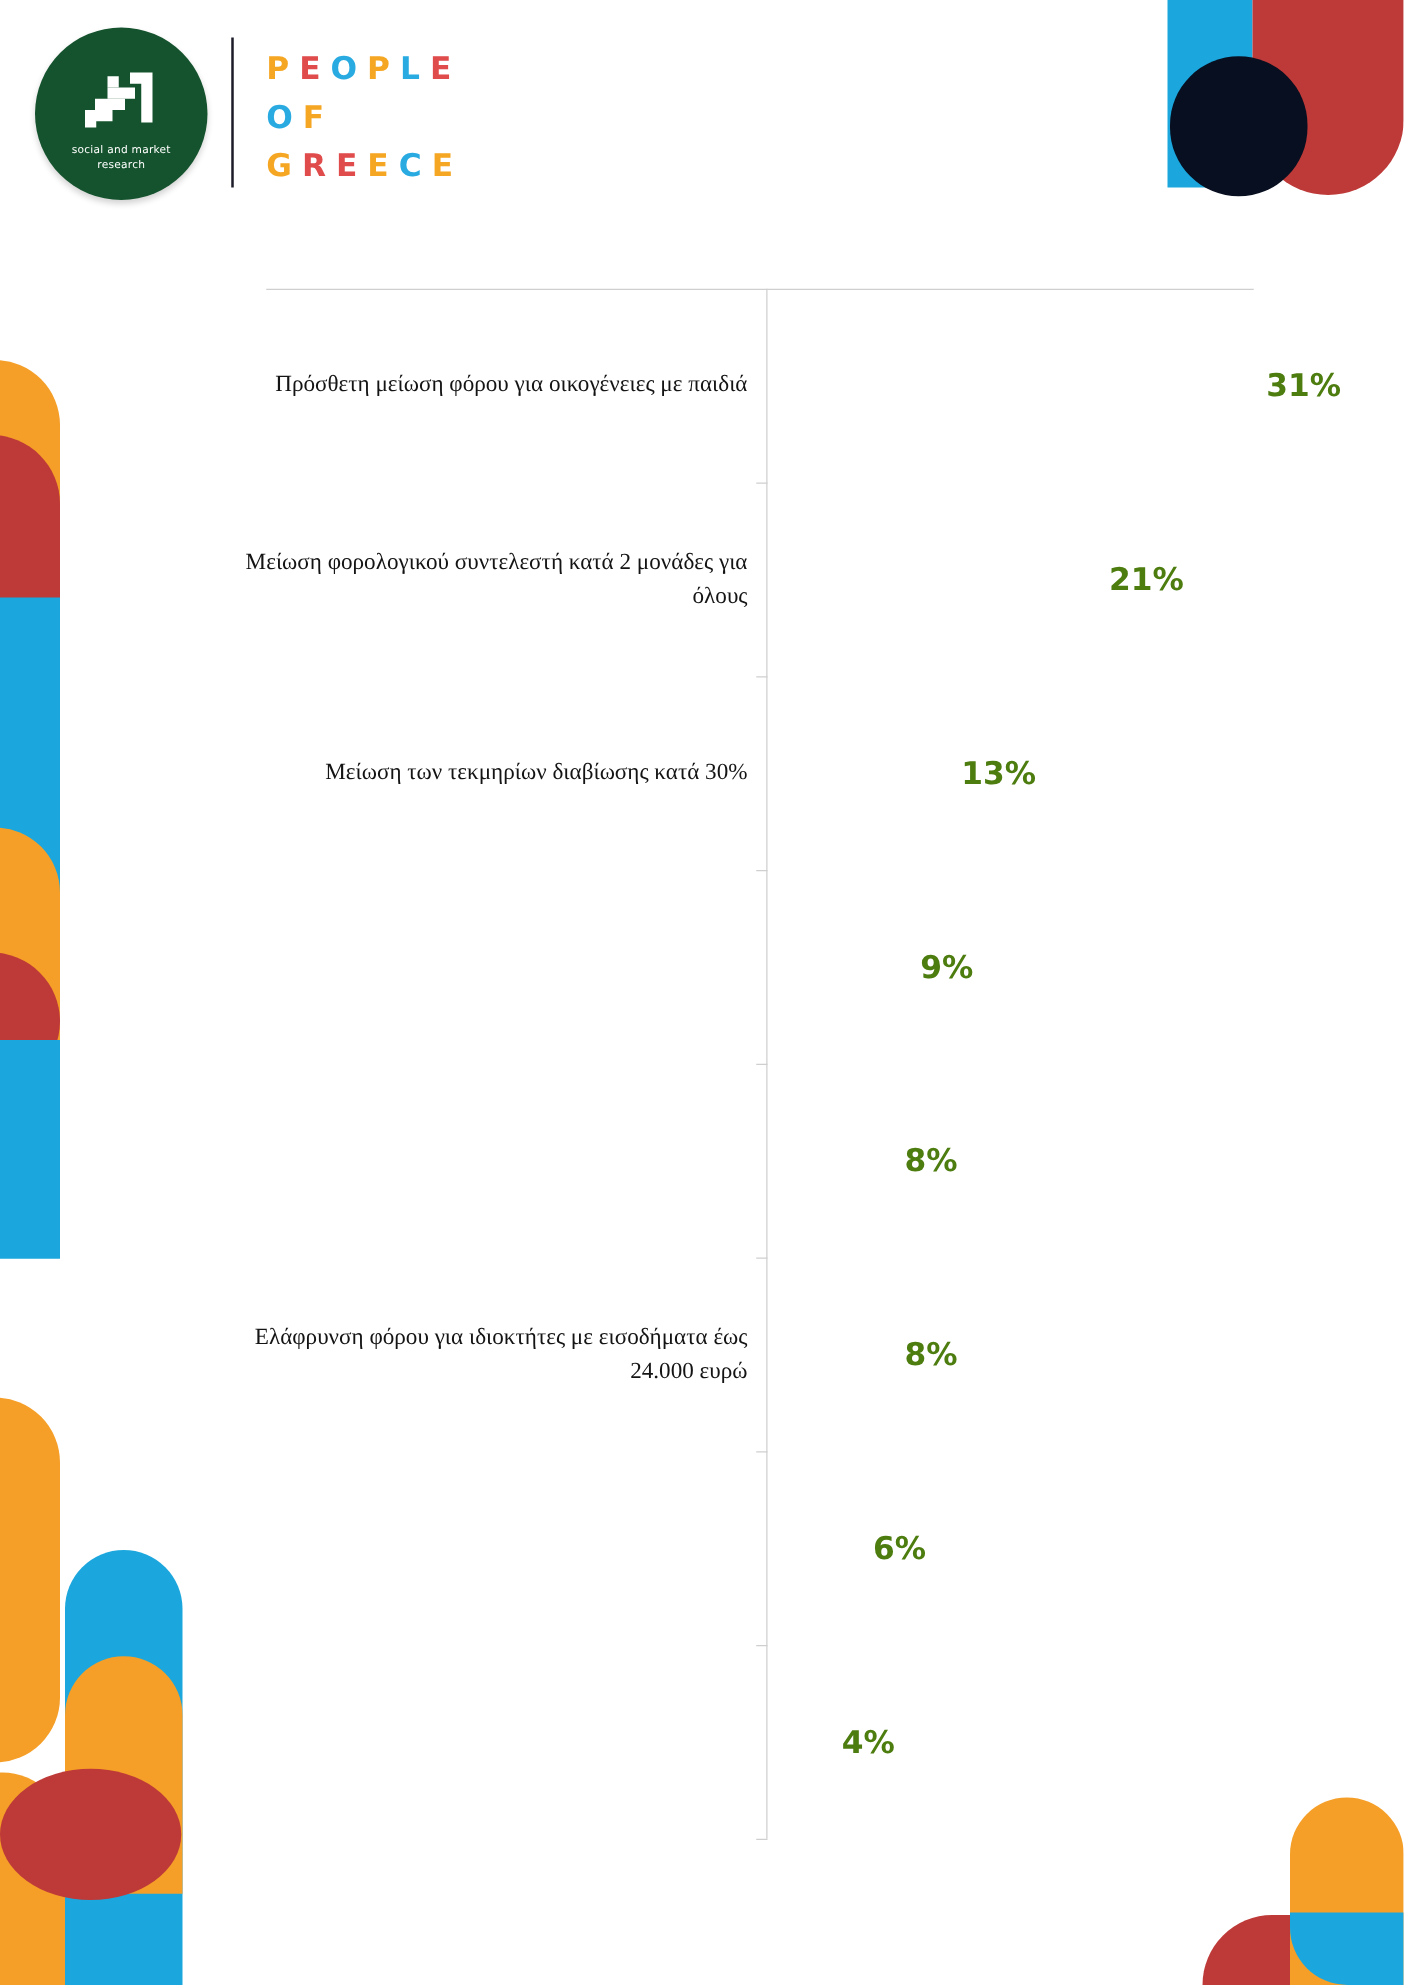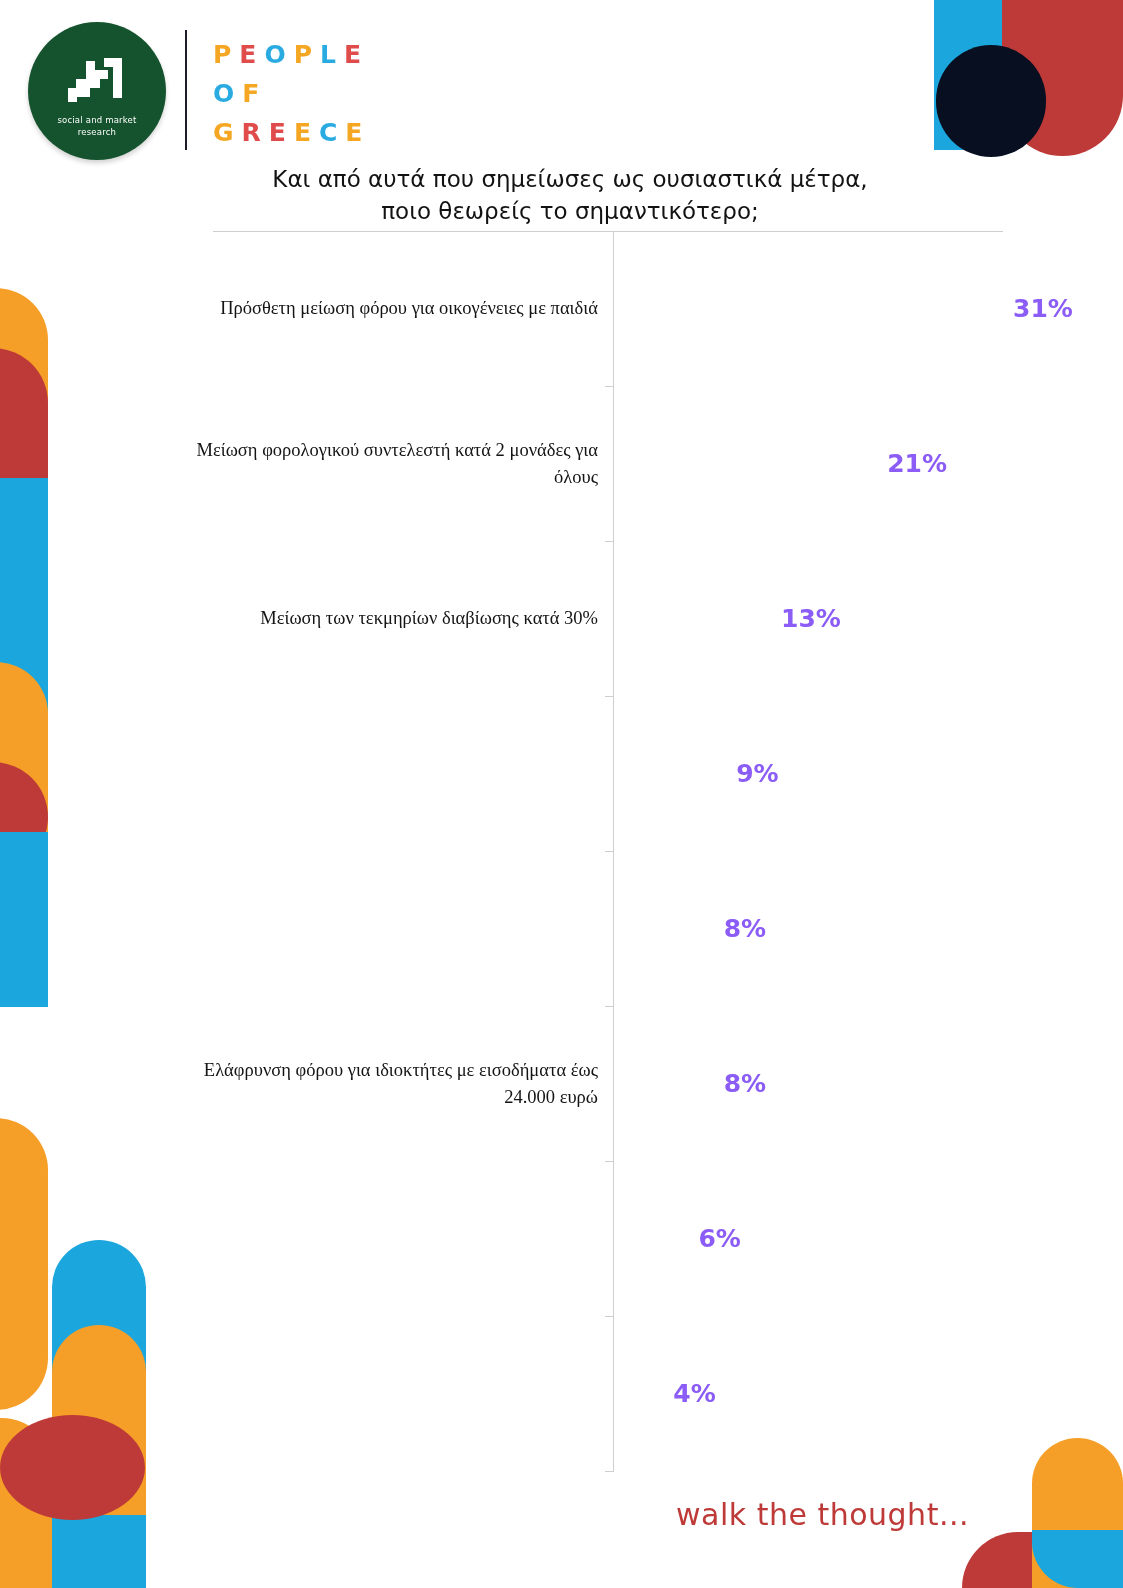--- a/index.html
+++ b/index.html
@@ -168,21 +168,21 @@
     font-size: 18.5px; color: #141414; line-height: 27px;
   }
   .bar {
     position: absolute; left: 400px; height: 60px;
     background: linear-gradient(to right,
       #2e5party 0%, #2e5b8f 0%, #3f6da3 28%, #4a7ab1 52%, #3b6699 82%, #2f5585 100%);
   }
   .bar-value {
     position: absolute;
     font-family: "DejaVu Sans", sans-serif;
-    font-weight: bold; font-size: 25px; color: #8b5cf6;
+    font-weight: bold; font-size: 25px; color: #4d7c0f;
     white-space: nowrap;
   }
 
   .tagline {
     position: absolute; left: 676px; top: 1497px;
     font-family: "DejaVu Sans", sans-serif;
     font-size: 30px; color: #BE3A38; letter-spacing: .5px;
   }
 </style>
 </head>
@@ -242,24 +242,20 @@
       <div class="logo-line">
         <span style="color: rgb(245, 166, 35);">G</span>
         <span style="color: rgb(224, 75, 75);">R</span>
         <span style="color: rgb(224, 75, 75);">E</span>
         <span style="color: rgb(245, 166, 35);">E</span>
         <span style="color: rgb(41, 171, 226);">C</span>
         <span style="color: rgb(245, 166, 35);">E</span>
       </div>
     </div>
 
-  <div class="chart-title">
-    <div>Και από αυτά που σημείωσες ως ουσιαστικά μέτρα,</div>
-    <div>ποιο θεωρείς το σημαντικότερο;</div>
-  </div>
 
   <div class="plot">
     <div class="axis-top"></div>
     <div class="axis-line"></div>
     <div id="rows">
         <div class="tick" style="top: 155px;"></div>
         <div class="row" style="top: 0px;">
           <div class="cat-label">Πρόσθετη μείωση φόρου για οικογένειες με παιδιά</div>
           <div class="bar" title="31%" style="width: 390px;"></div>
           <div class="bar-value" style="left: 800px;">31%</div>
@@ -267,21 +263,21 @@
         <div class="tick" style="top: 310px;"></div>
         <div class="row" style="top: 155px;">
           <div class="cat-label">Μείωση φορολογικού συντελεστή κατά 2 μονάδες για όλους</div>
           <div class="bar" title="21%" style="width: 264.194px;"></div>
           <div class="bar-value" style="left: 674.194px;">21%</div>
         </div>
         <div class="tick" style="top: 465px;"></div>
         <div class="row" style="top: 310px;">
           <div class="cat-label">Μείωση των τεκμηρίων διαβίωσης κατά 30%</div>
           <div class="bar" title="13%" style="width: 163.548px;"></div>
-          <div class="bar-value" style="left: 568px;">13%</div>
+          <div class="bar-value" style="left: 556px;">13%</div>
         </div>
         <div class="tick" style="top: 620px;"></div>
         <div class="row" style="top: 465px;">
           <div class="bar" title="9%" style="width: 113.226px;"></div>
           <div class="bar-value" style="left: 523.226px;">9%</div>
         </div>
         <div class="tick" style="top: 775px;"></div>
         <div class="row" style="top: 620px;">
           <div class="bar" title="8%" style="width: 100.645px;"></div>
           <div class="bar-value" style="left: 510.645px;">8%</div>
@@ -298,14 +294,13 @@
           <div class="bar-value" style="left: 485.484px;">6%</div>
         </div>
         <div class="tick" style="top: 1240px;"></div>
         <div class="row" style="top: 1085px;">
           <div class="bar" title="4%" style="width: 50.3226px;"></div>
           <div class="bar-value" style="left: 460.323px;">4%</div>
         </div>
       </div>
   </div>
 
-  <div class="tagline">walk the thought...</div>
 </div>
 
 </body></html>

